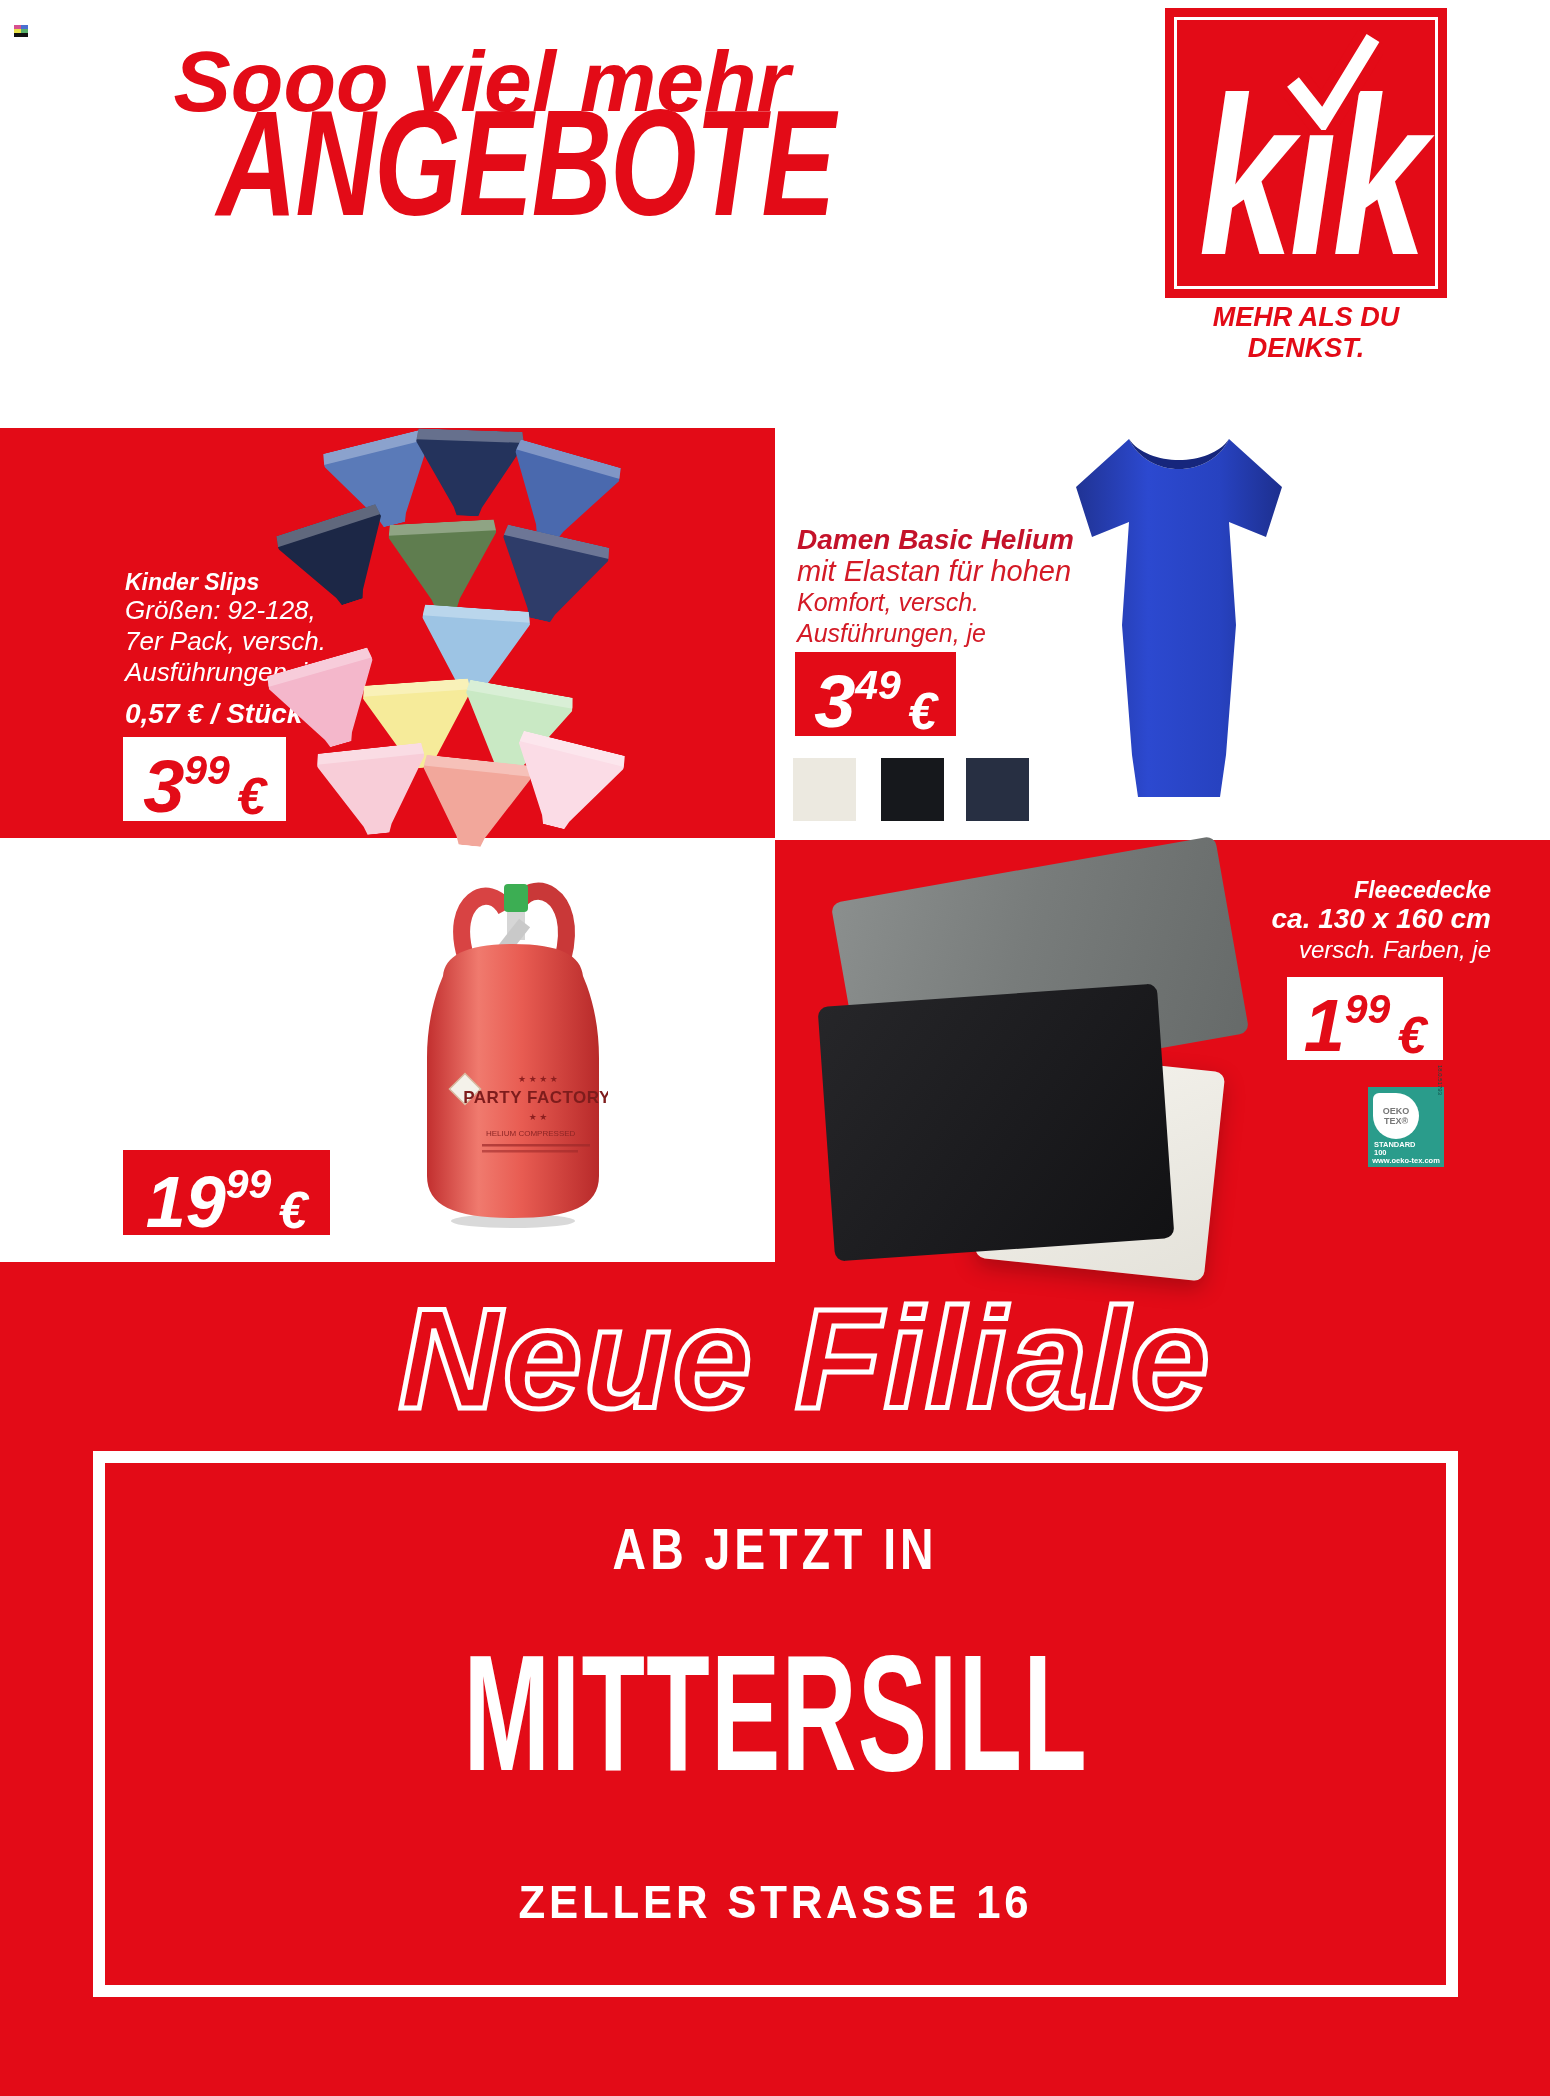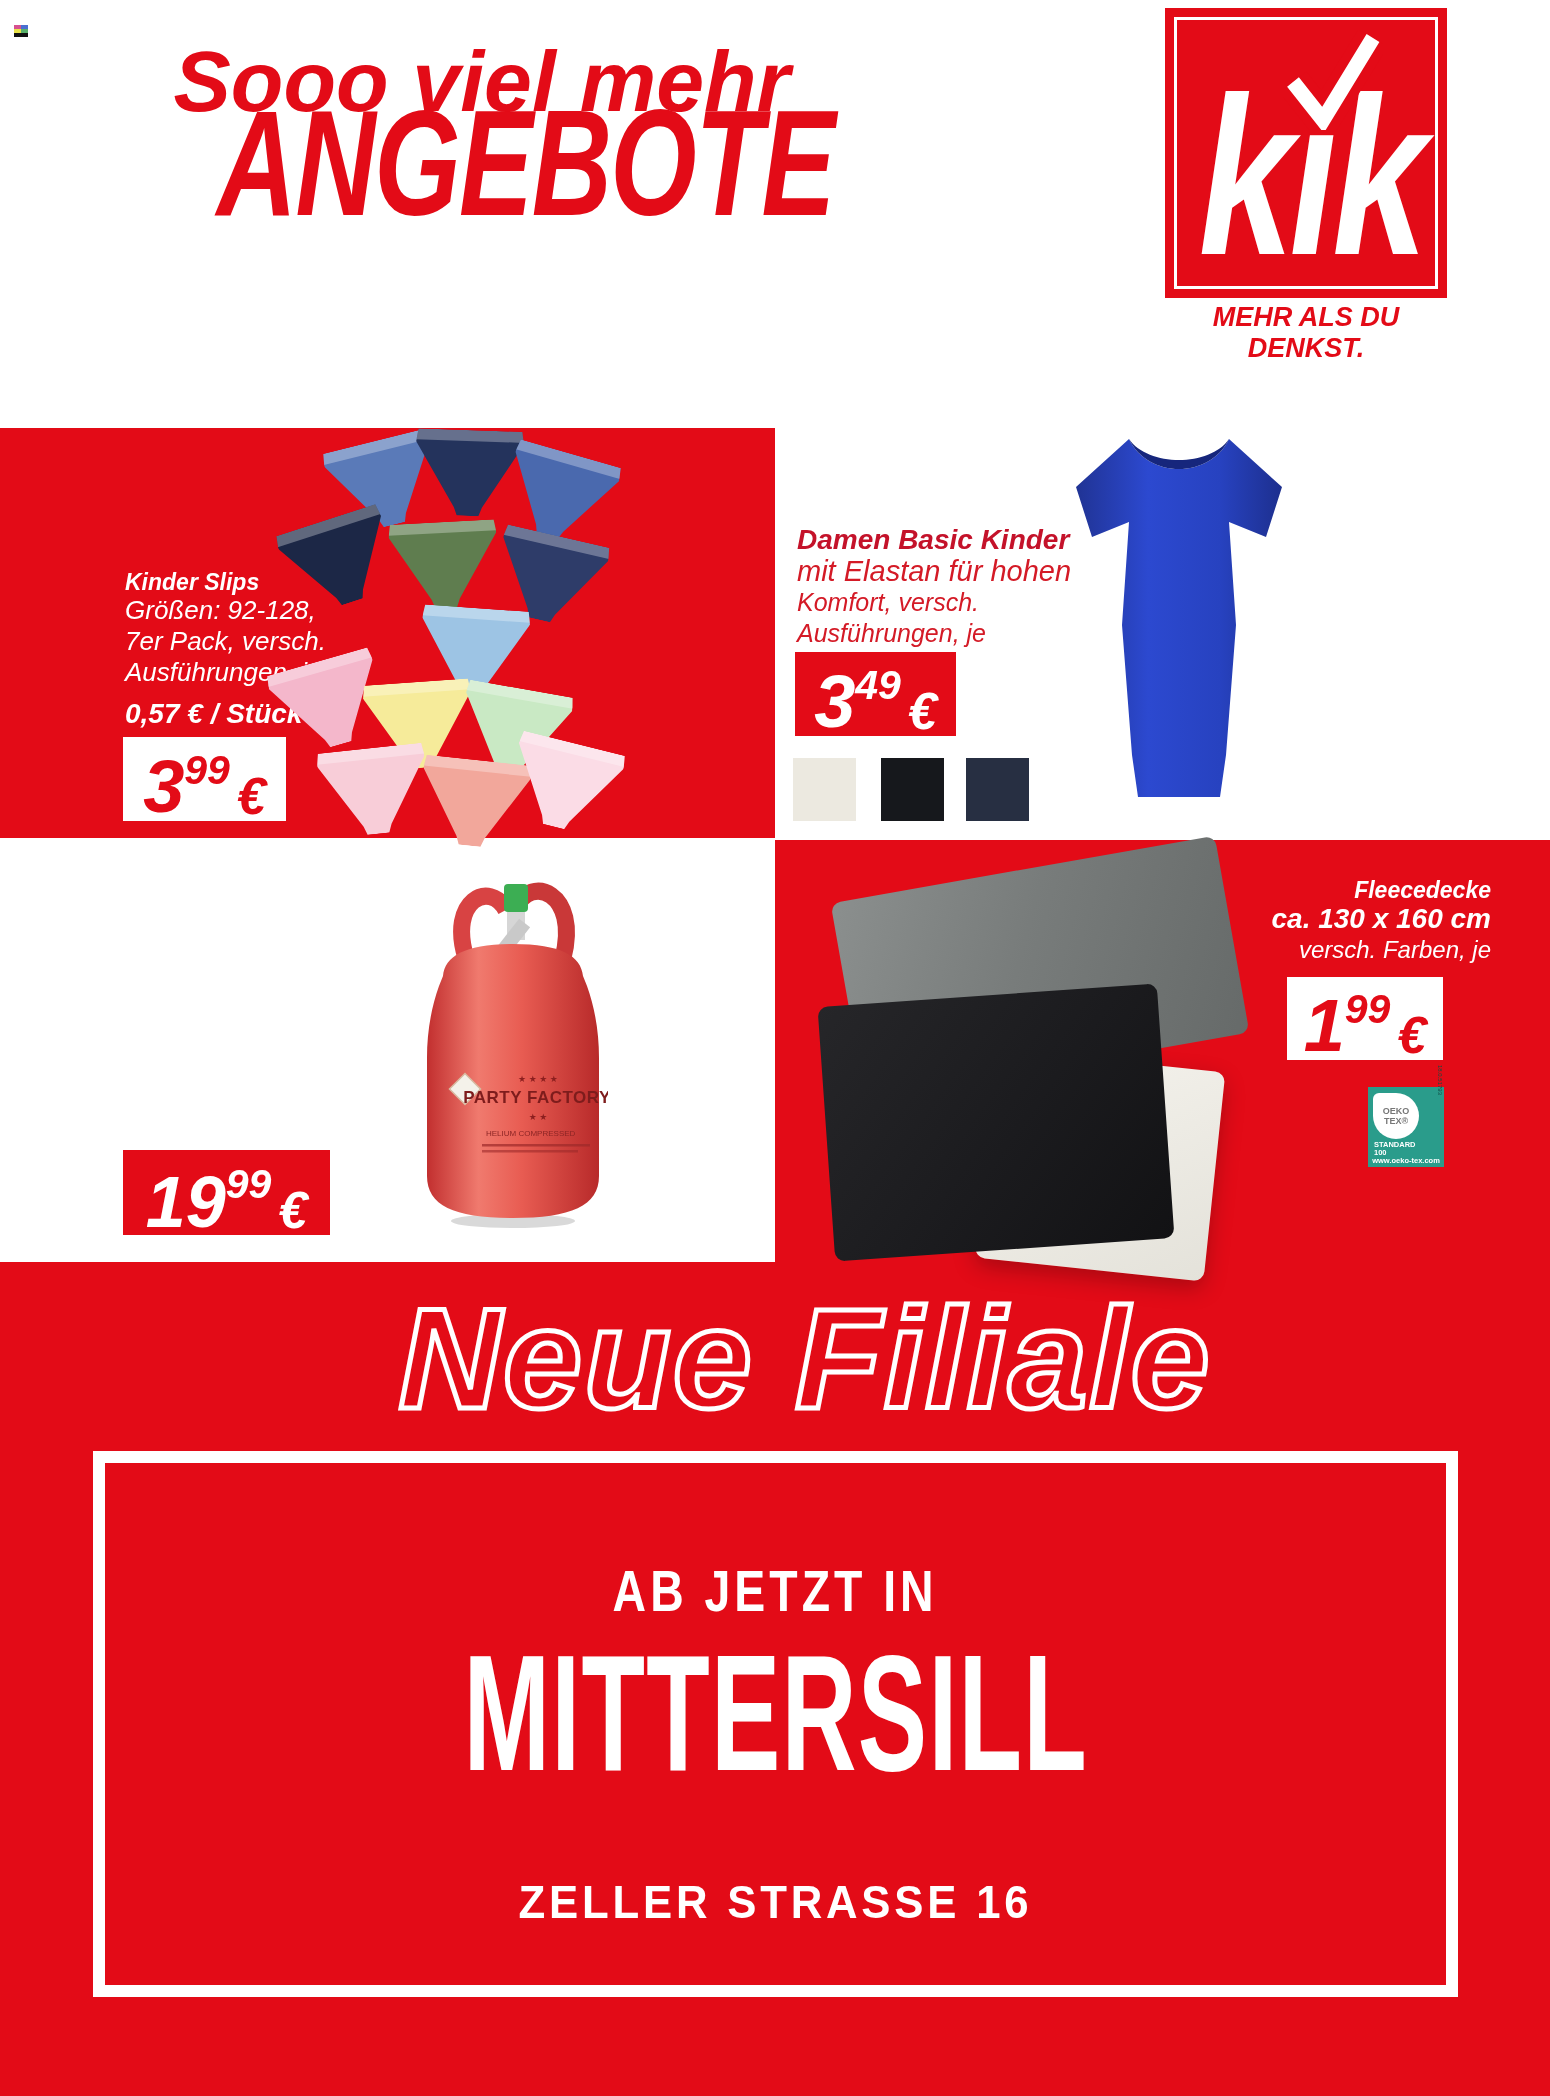--- a/index.html
+++ b/index.html
@@ -50,21 +50,21 @@
          clip-path:polygon(2% 0%,98% 0%,100% 15%,63% 90%,60% 100%,40% 100%,37% 90%,0% 15%);}
   .brief:before{content:"";position:absolute;left:0;top:0;width:100%;height:13%;background:rgba(255,255,255,0.30);}
   
   .blanket{position:absolute;border-radius:10px;}
   
   .neue{left:40px;top:1288px;width:1530px;text-align:center;color:#e30b17;
         font-style:italic;font-weight:900;font-size:142px;line-height:1;
         -webkit-text-stroke:5px #ffffff;letter-spacing:2px;}
   .addr-box{left:93px;top:1451px;width:1365px;height:546px;border:12px solid #fff;background:#e30b17;box-sizing:border-box;}
   .addr-line{left:0;width:100%;text-align:center;color:#fff;font-weight:700;}
-  .addr1{top:52px;font-size:58px;margin-top:42px;}
+  .addr1{top:52px;font-size:58px;}
   .addr1 span{display:inline-block;transform:scaleX(0.8);letter-spacing:5px;}
   .addr2{top:168px;font-size:165px;line-height:1;}
   .addr2 span{display:inline-block;transform:scaleX(0.63);letter-spacing:2px;}
   .addr3{top:412px;font-size:46px;}
   .addr3 span{display:inline-block;transform:scaleX(0.95);letter-spacing:4px;}
   
   .oeko{left:1368px;top:1087px;width:76px;height:80px;background:#2a9c8b;font-style:normal;}
   .oeko-drop{position:absolute;left:5px;top:6px;width:46px;height:46px;background:#fff;
              border-radius:6px 50% 50% 50%;display:flex;flex-direction:column;align-items:center;justify-content:center;
              color:#777;font-weight:700;font-size:9px;line-height:10px;}
@@ -125,21 +125,21 @@
     <div class="brief" style="left:150px;top:178px;background:#9dc4e4;transform:rotate(4deg);"></div>
     <div class="brief" style="left:5px;top:230px;background:#f4b7cb;transform:rotate(-16deg);"></div>
     <div class="brief" style="left:95px;top:252px;background:#f6eb9a;transform:rotate(-4deg);"></div>
     <div class="brief" style="left:190px;top:258px;background:#c9e9c4;transform:rotate(10deg);"></div>
     <div class="brief" style="left:50px;top:318px;background:#f8cdd8;transform:rotate(-6deg);"></div>
     <div class="brief" style="left:150px;top:330px;background:#f2a79b;transform:rotate(6deg);"></div>
     <div class="brief" style="left:240px;top:312px;background:#fbdce6;transform:rotate(14deg);"></div>
   </div>
 
   <div class="abs" style="left:797px;top:525px;">
-    <div class="p-name darkred-txt" style="font-size:28px;">Damen Basic Kinder</div>
+    <div class="p-name darkred-txt" style="font-size:28px;">Damen Basic Helium</div>
     <div class="p-line descred-txt" style="font-size:29px;">mit Elastan für hohen</div>
     <div class="p-line descred-txt" style="font-size:25px;">Komfort, versch.</div>
     <div class="p-line descred-txt" style="font-size:25px;">Ausführungen, je</div>
   </div>
   <div class="abs pricebox red" style="left:795px;top:652px;width:161px;height:84px;">
     <span class="pm">3</span>
     <span class="ps">49</span>
     <span class="pe">€</span>
   </div>
   <div class="abs swatch" style="left:793px;top:758px;background:#ece9e0;"></div>

